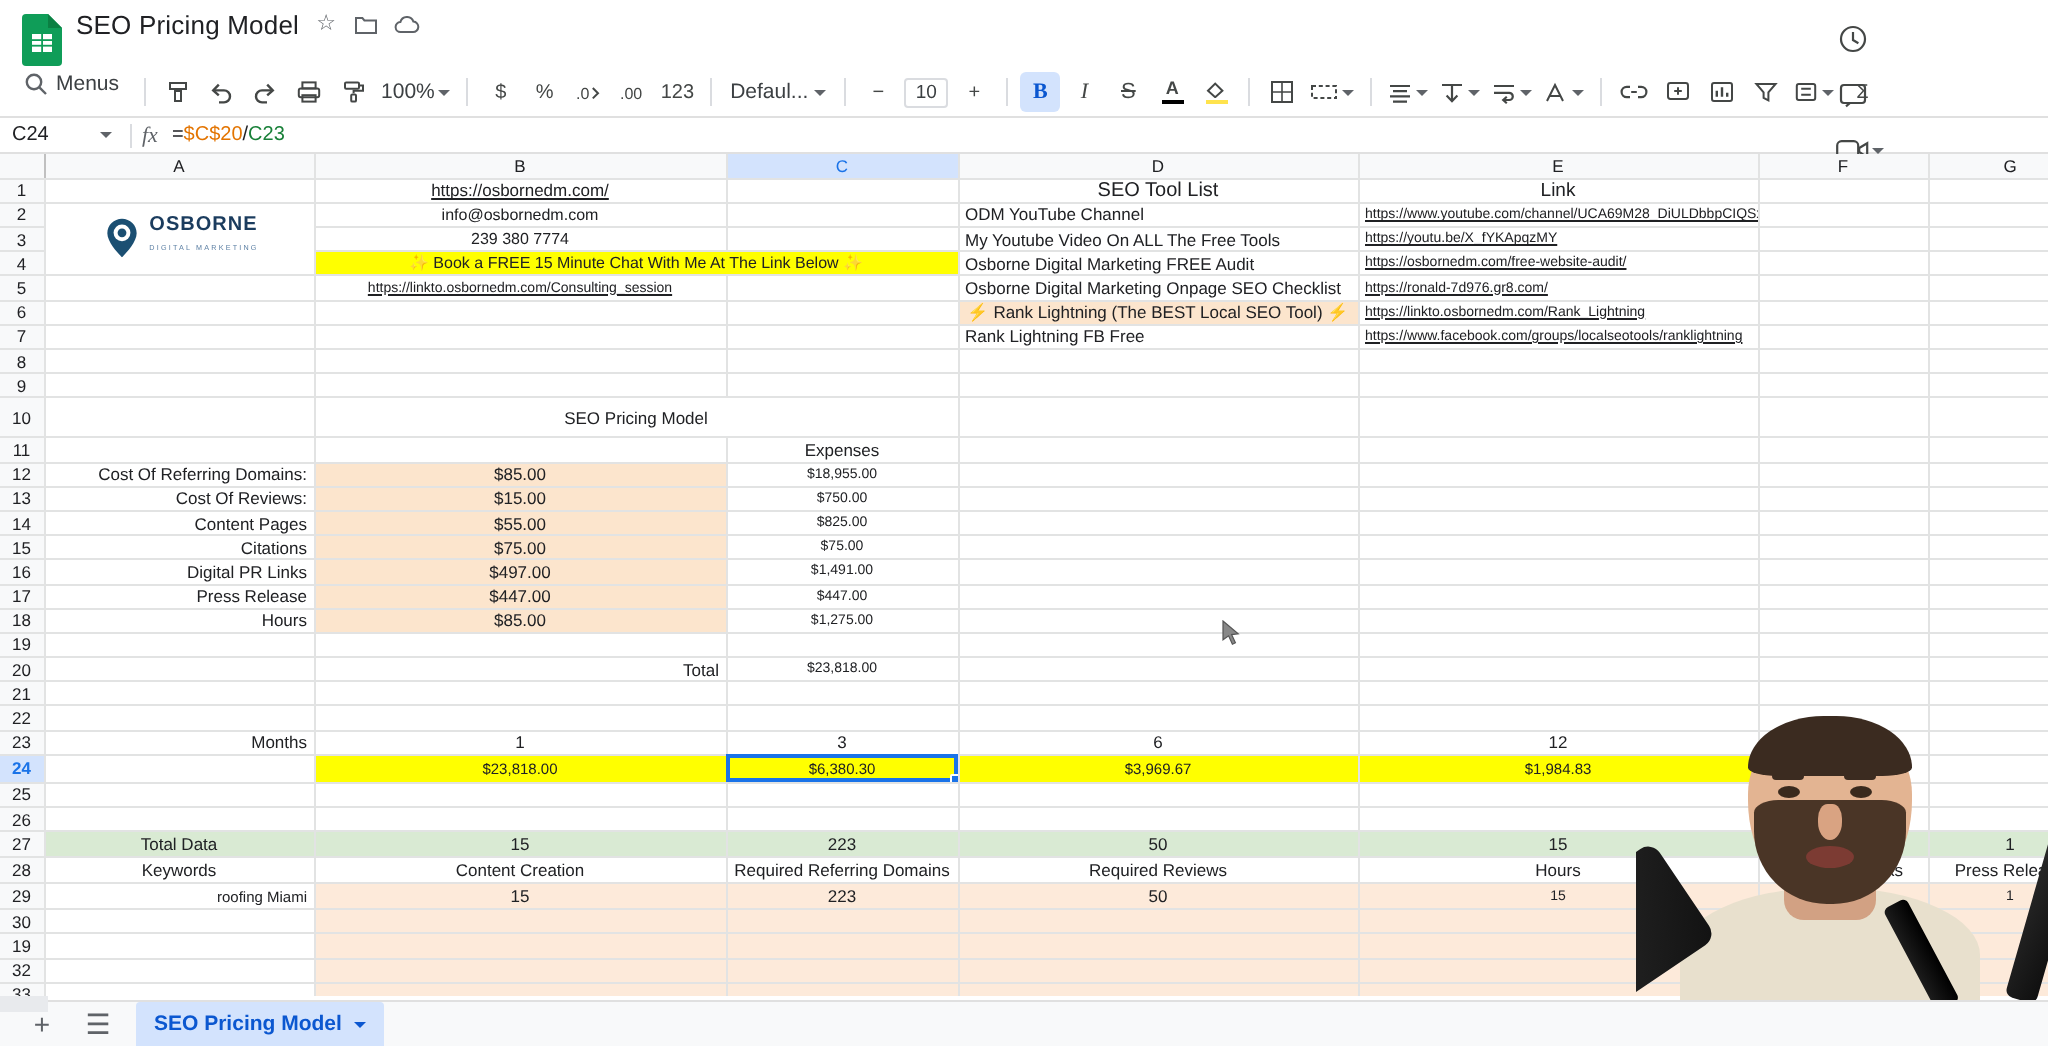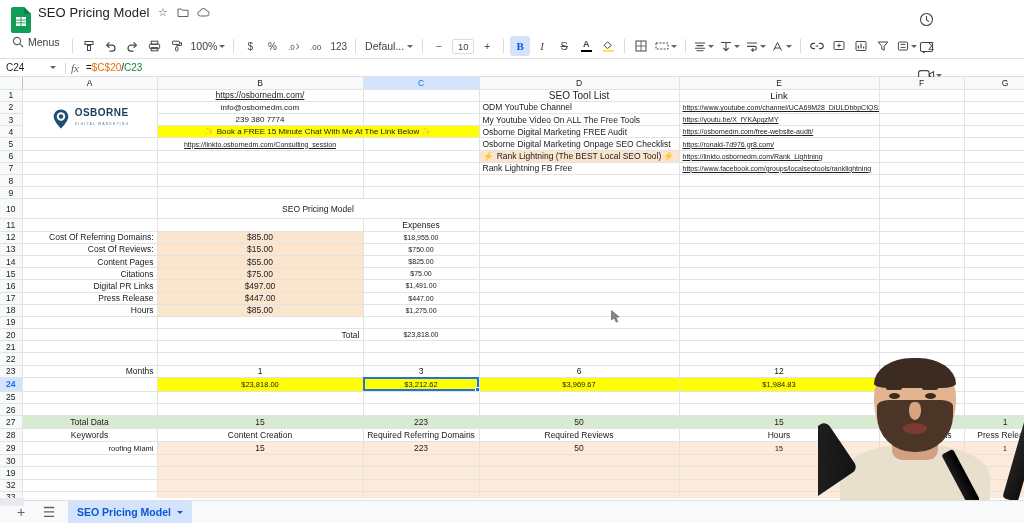--- a/index.html
+++ b/index.html
@@ -656,21 +656,21 @@
     <td class="ta-c bold mid">6</td>
     <td class="ta-c bold mid">12</td>
     <td></td>
           <td></td>
   </tr>
 
   <tr style="height:14px">
     <td class="rownum sel">24</td>
     <td></td>
     <td class="yellow ta-c" style="font-size:7.5px">$23,818.00</td>
-    <td class="yellow ta-c cell-selected" style="font-size:7.5px">$3,212.62</td>
+    <td class="yellow ta-c cell-selected" style="font-size:7.5px">$6,380.30</td>
     <td class="yellow ta-c" style="font-size:7.5px">$3,969.67</td>
     <td class="yellow ta-c" style="font-size:7.5px">$1,984.83</td>
     <td></td>
           <td></td>
   </tr>
 
   <tr>
     <td class="rownum">25</td>
     <td></td>
           <td></td>

